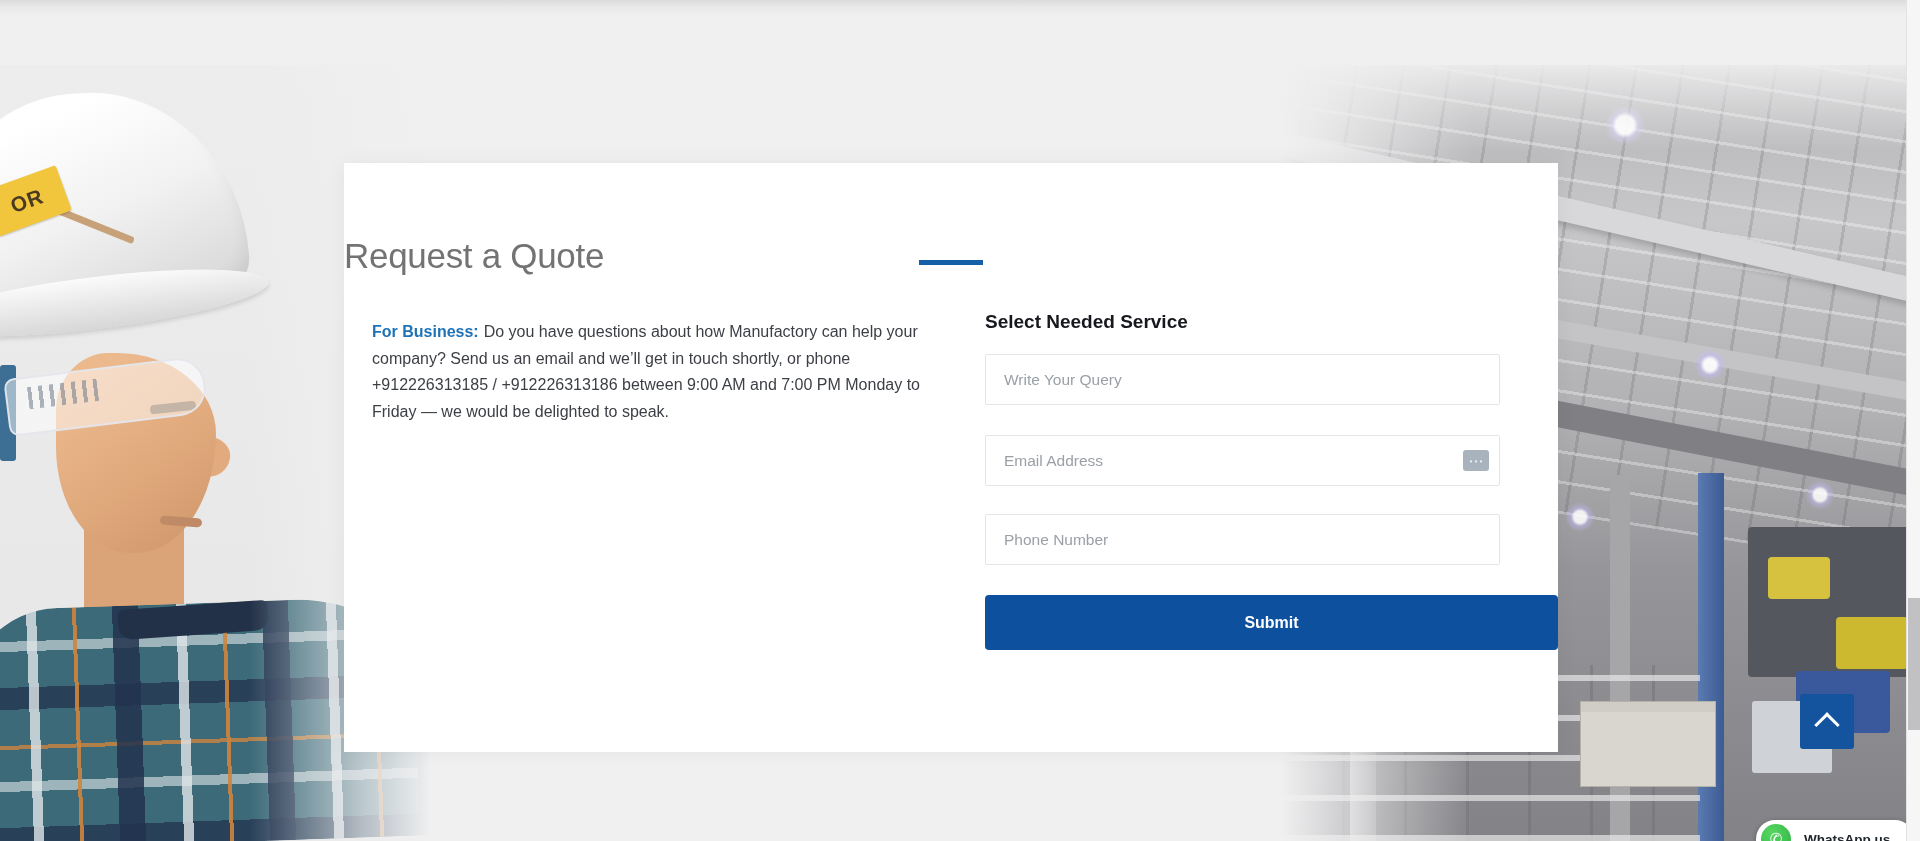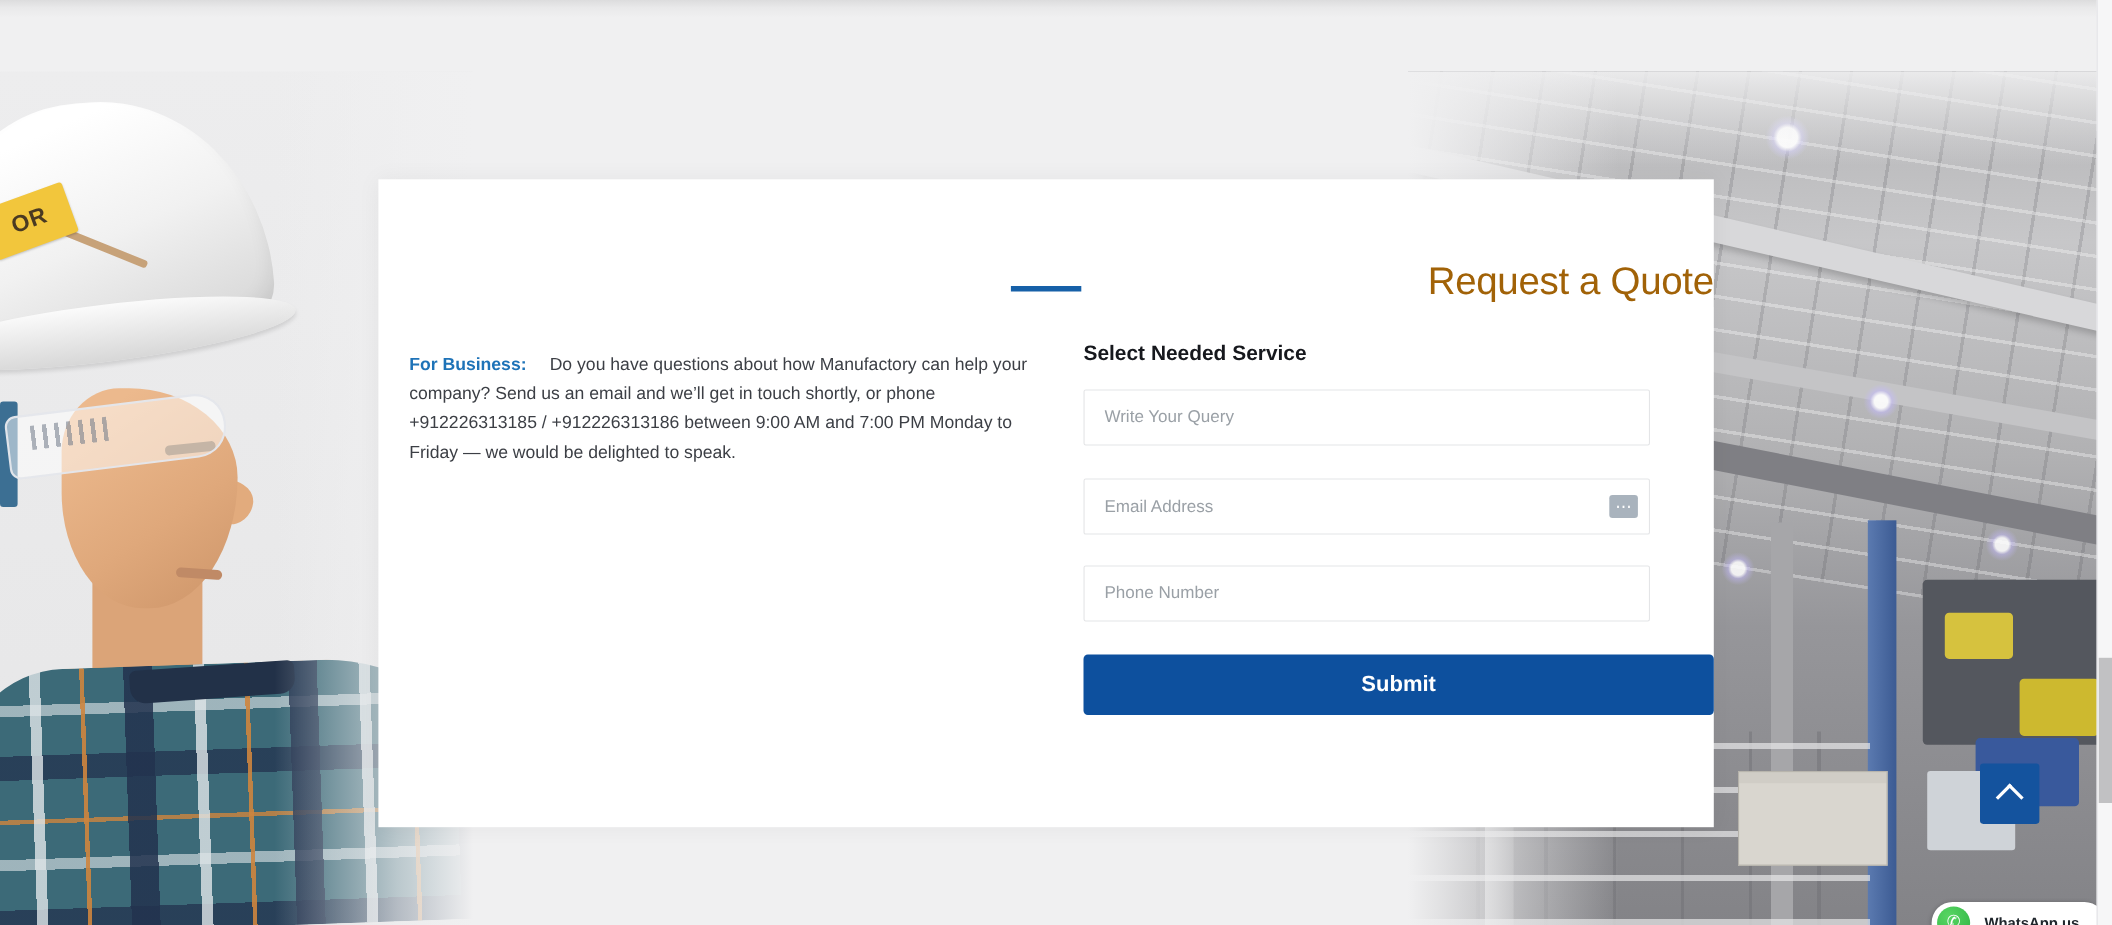--- a/index.html
+++ b/index.html
@@ -88,43 +88,43 @@
   .mach-y2{left:556px;top:552px;width:72px;height:52px;background:#cdb92f;border-radius:4px;}
   .mach-b1{left:516px;top:606px;width:94px;height:62px;background:#39599c;border-radius:4px;}
   .mach-l1{left:472px;top:636px;width:80px;height:72px;background:#cfd3d8;border-radius:3px;}
   .factory-fade{left:0;top:0;width:640px;height:776px;background:
       linear-gradient(90deg,#f0f0f1 0%,rgba(240,240,241,.85) 5%,rgba(240,240,241,0) 30%),
       linear-gradient(180deg,rgba(240,240,241,.9) 0%,rgba(240,240,241,0) 11%);}
 
   
   .card{position:absolute;left:344px;top:163px;width:1214px;height:589px;background:#ffffff;
         box-shadow:0 0 20px rgba(0,0,0,.05);z-index:10;}
-  .card-title{position:absolute;left:0;top:44px;width:100%;text-align:right;
-        font-size:35px;font-weight:500;color:#a16207;letter-spacing:-.3px;}
+  .card-title{position:absolute;left:0;top:44px;width:100%;text-align:left;
+        font-size:35px;font-weight:500;color:#737373;letter-spacing:-.3px;}
   .title-underline{position:absolute;left:50%;top:97px;width:64px;height:5px;margin-left:-32px;
         background:#1660a8;}
 
   .left-col{position:absolute;left:28px;top:156px;width:580px;}
   .para{margin:0;font-size:16px;line-height:26.5px;color:#3c3f45;}
-  .blue-label{color:#1e73b8;font-weight:700;margin-right:21px;}
+  .blue-label{color:#1e73b8;font-weight:700;margin-right:5px;}
   .note-para{margin:29px 0 0 0;font-size:16px;line-height:26px;color:#3c3f45;}
 
   .right-col{position:absolute;left:615px;top:148px;width:573px;height:360px;margin-left:26px;}
   .form-heading{position:absolute;left:0;top:0;margin:0;font-size:19px;font-weight:700;color:#16181d;}
   .field{position:absolute;left:0;width:515px;height:51px;}
   .f1{top:43px;} .f2{top:124px;text-decoration:underline;} .f3{top:203px;text-decoration:underline;}
   .field input{width:100%;height:100%;box-sizing:border-box;border:1px solid #e4e5e7;
         border-radius:2px;background:#fff;padding:0 46px 0 18px;font-size:15.5px;color:#333;
         font-family:"Liberation Sans",sans-serif;outline:none;}
   .field input::placeholder{color:#9aa0a6;opacity:1;}
   .autofill-chip{position:absolute;right:11px;top:15px;width:26px;height:21px;background:#a9b3bd;
         border-radius:3px;color:#fff;display:flex;align-items:center;justify-content:center;
         font-size:15px;line-height:1;cursor:pointer;}
   .submit-btn{position:absolute;left:0;top:284px;width:573px;height:55px;background:#0d509e;
-        border:none;border-radius:4px;color:#fff;font-size:20px;font-weight:700;
+        border:none;border-radius:4px;color:#fff;font-size:16px;font-weight:700;
         font-family:"Liberation Sans",sans-serif;cursor:pointer;}
 
   
   .back-top{position:absolute;left:1800px;top:694px;width:54px;height:55px;background:#14539e;
         border-radius:3px;z-index:15;cursor:pointer;display:flex;align-items:center;justify-content:center;}
   .chev-up{width:15px;height:15px;border-top:3px solid #fff;border-left:3px solid #fff;
         transform:rotate(45deg);margin-top:7px;}
 
   .watermark{position:absolute;left:1600px;top:768px;z-index:12;color:rgba(250,250,250,.85);
         text-shadow:0 0 2px rgba(90,90,90,.35);}

